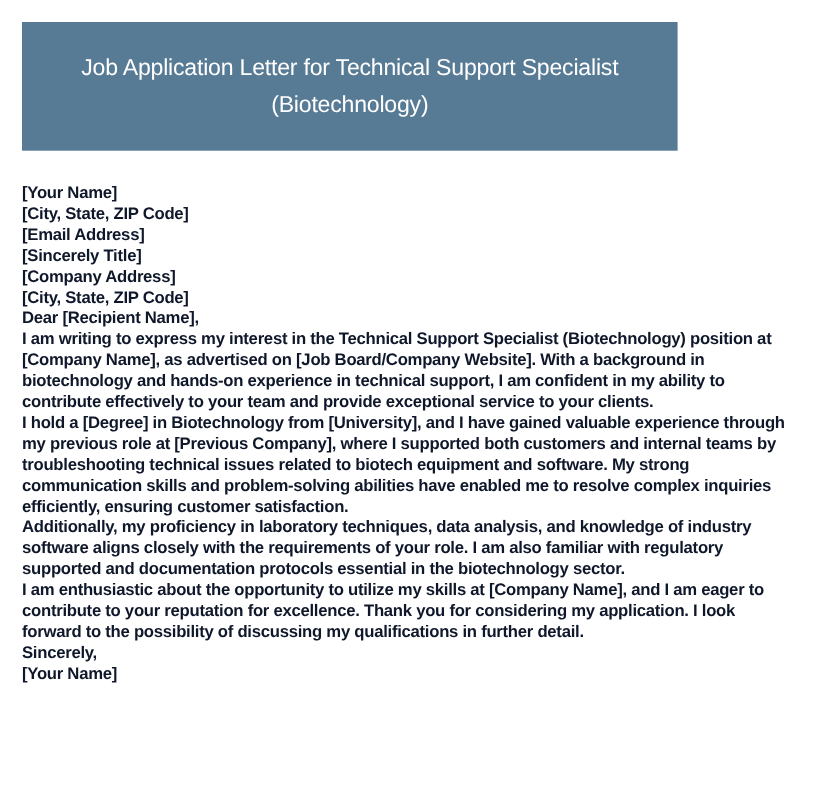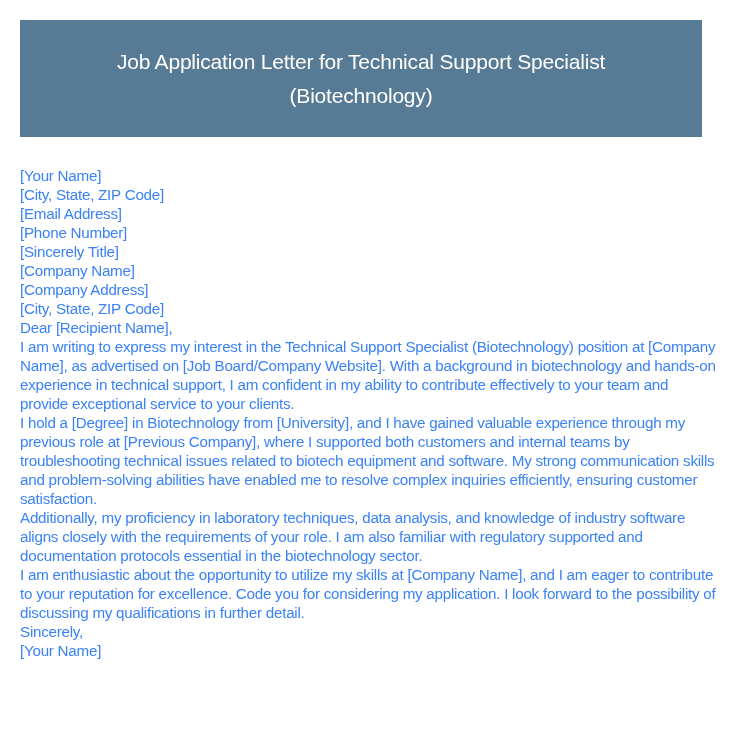--- a/index.html
+++ b/index.html
@@ -1,42 +1,40 @@
 <!DOCTYPE html>
 <html><head>
 <meta charset="utf-8">
 <style>
   html, body { margin: 0; padding: 0; background: #ffffff; }
   body { width: 740px; height: 738px; position: relative; overflow: hidden;
          font-family: "Liberation Sans", "DejaVu Sans", sans-serif; }
-  .header { position: absolute; left: 20px; top: 20px; width: 682px; height: 117px;
+  .header { position: absolute; left: 20px; top: 20px; width: 596px; height: 117px;
             background: #587b95; color: #ffffff; display: flex; align-items: center;
             justify-content: center; text-align: center; }
   .header h1 { margin: 0; font-weight: normal; font-size: 21px; line-height: 34px;
                width: 600px; letter-spacing: -0.2px; }
   .letter { position: absolute; left: 20px; top: 166px; width: 700px;
-            color: #3b82f6; font-size: 15.2px; line-height: 19px; letter-spacing: -0.25px; }
+            color: #0f172a; font-size: 15.2px; line-height: 19px; letter-spacing: -0.25px; font-weight: bold; }
   .letter div { margin: 0; white-space: normal; }
 </style>
 </head>
 <body>
 
 <div class="header">
   <h1>Job Application Letter for Technical Support Specialist (Biotechnology)</h1>
 </div>
 
 <div class="letter">
   <div>[Your Name]</div>
   <div>[City, State, ZIP Code]</div>
   <div>[Email Address]</div>
-  <div>[Phone Number]</div>
   <div>[Sincerely Title]</div>
-  <div>[Company Name]</div>
   <div>[Company Address]</div>
   <div>[City, State, ZIP Code]</div>
   <div>Dear [Recipient Name],</div>
   <div>I am writing to express my interest in the Technical Support Specialist (Biotechnology) position at [Company Name], as advertised on [Job Board/Company Website]. With a background in biotechnology and hands-on experience in technical support, I am confident in my ability to contribute effectively to your team and provide exceptional service to your clients.</div>
   <div>I hold a [Degree] in Biotechnology from [University], and I have gained valuable experience through my previous role at [Previous Company], where I supported both customers and internal teams by troubleshooting technical issues related to biotech equipment and software. My strong communication skills and problem-solving abilities have enabled me to resolve complex inquiries efficiently, ensuring customer satisfaction.</div>
   <div>Additionally, my proficiency in laboratory techniques, data analysis, and knowledge of industry software aligns closely with the requirements of your role. I am also familiar with regulatory supported and documentation protocols essential in the biotechnology sector.</div>
-  <div>I am enthusiastic about the opportunity to utilize my skills at [Company Name], and I am eager to contribute to your reputation for excellence. Code you for considering my application. I look forward to the possibility of discussing my qualifications in further detail.</div>
+  <div>I am enthusiastic about the opportunity to utilize my skills at [Company Name], and I am eager to contribute to your reputation for excellence. Thank you for considering my application. I look forward to the possibility of discussing my qualifications in further detail.</div>
   <div>Sincerely,</div>
   <div>[Your Name]</div>
 </div>
 
 </body></html>

